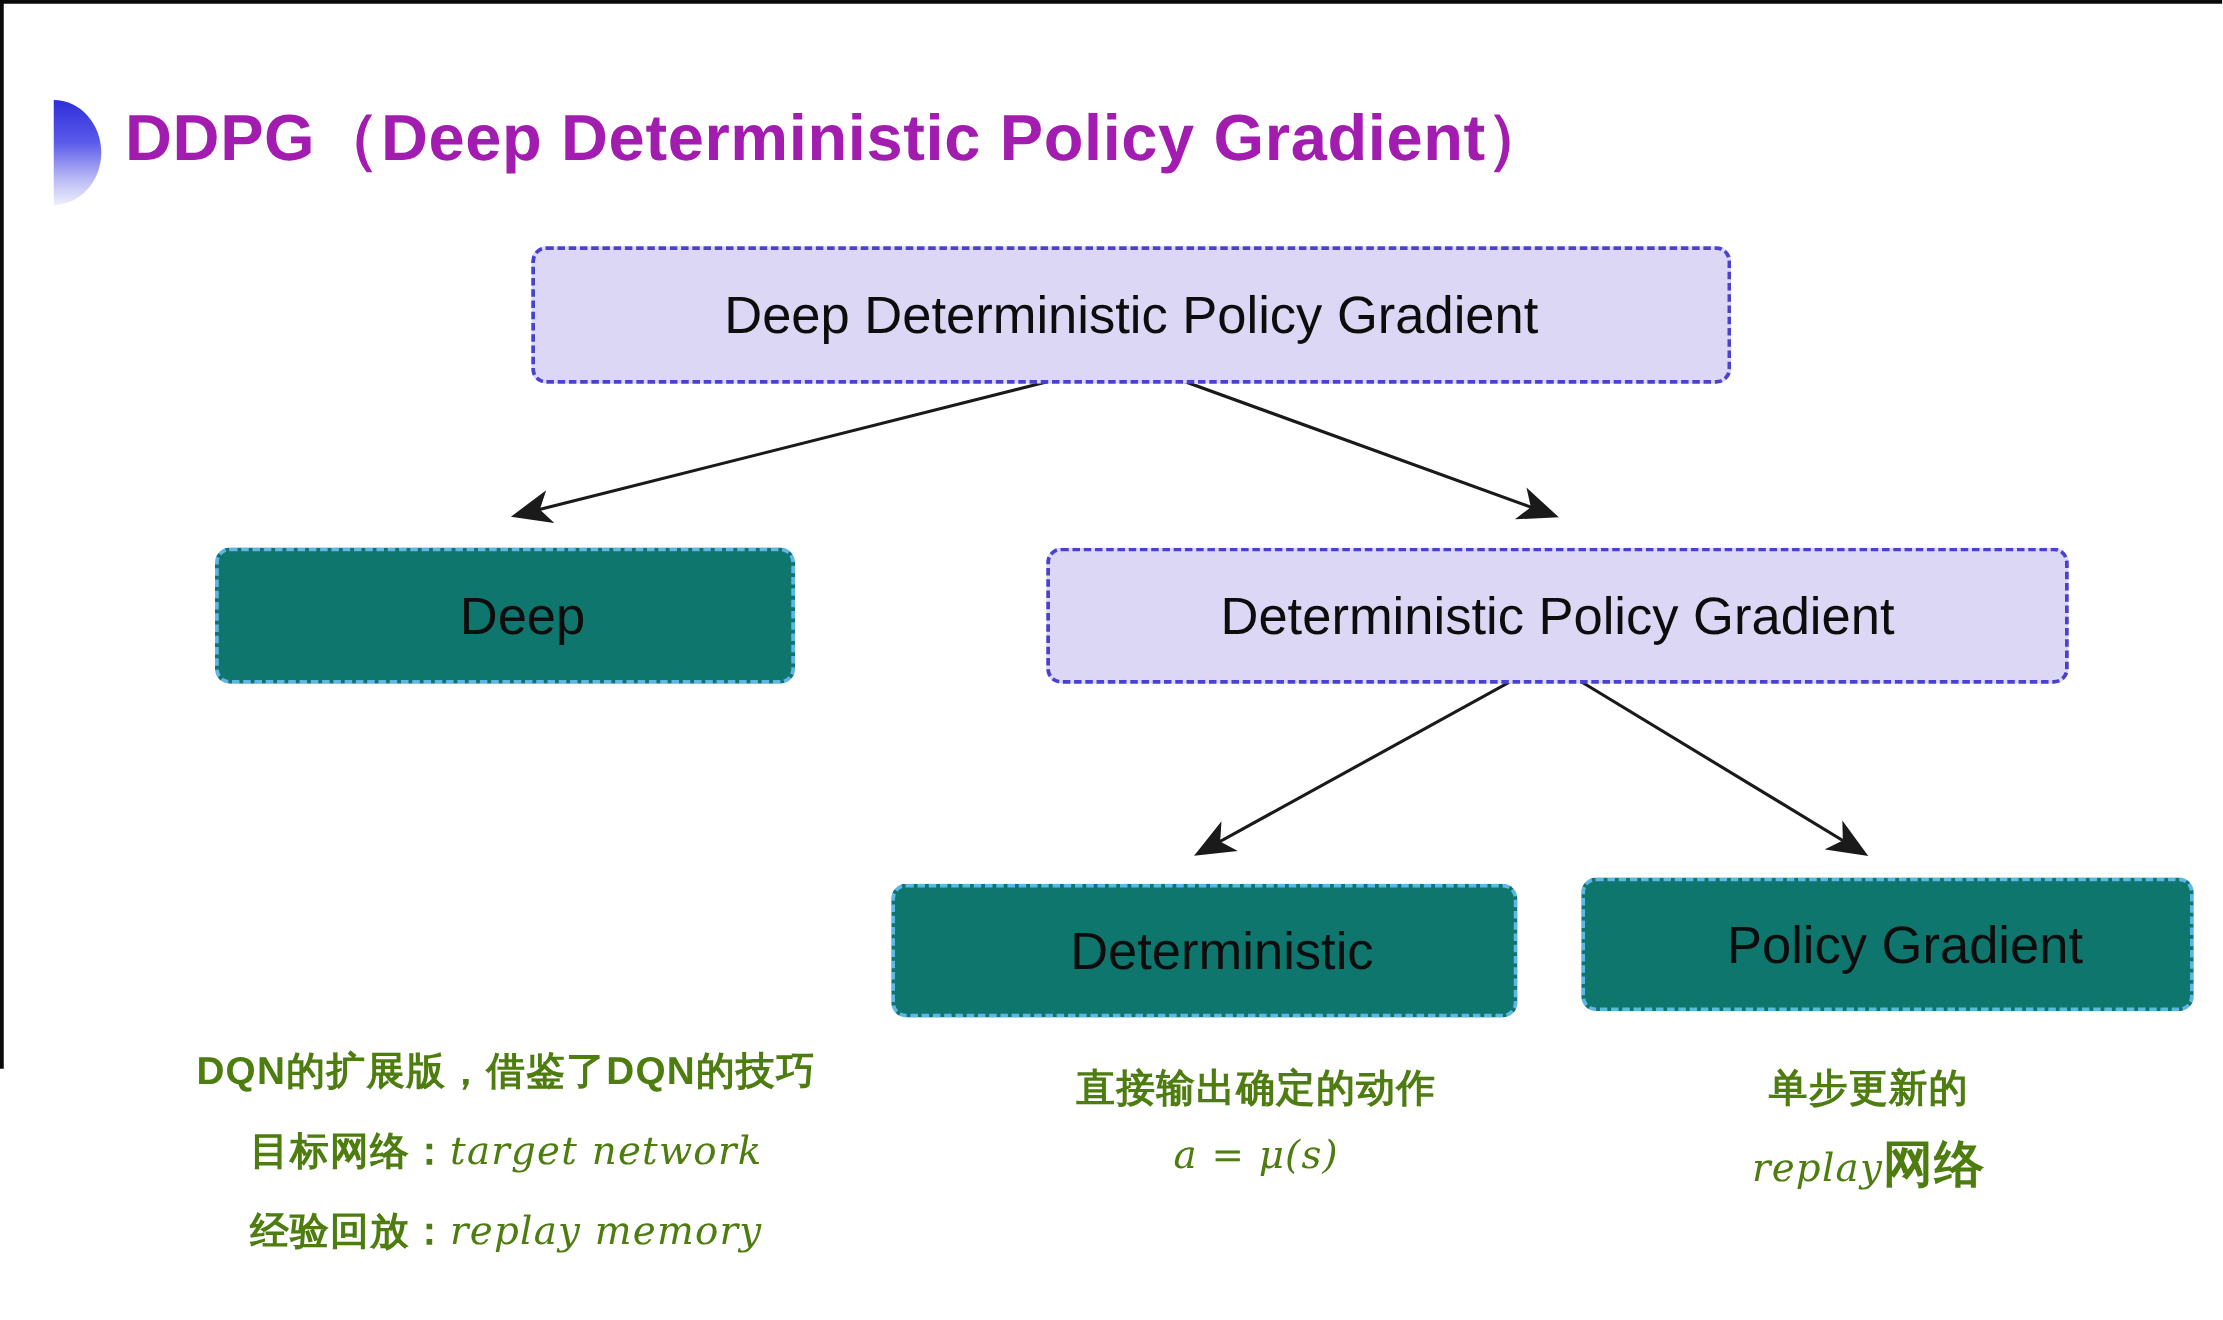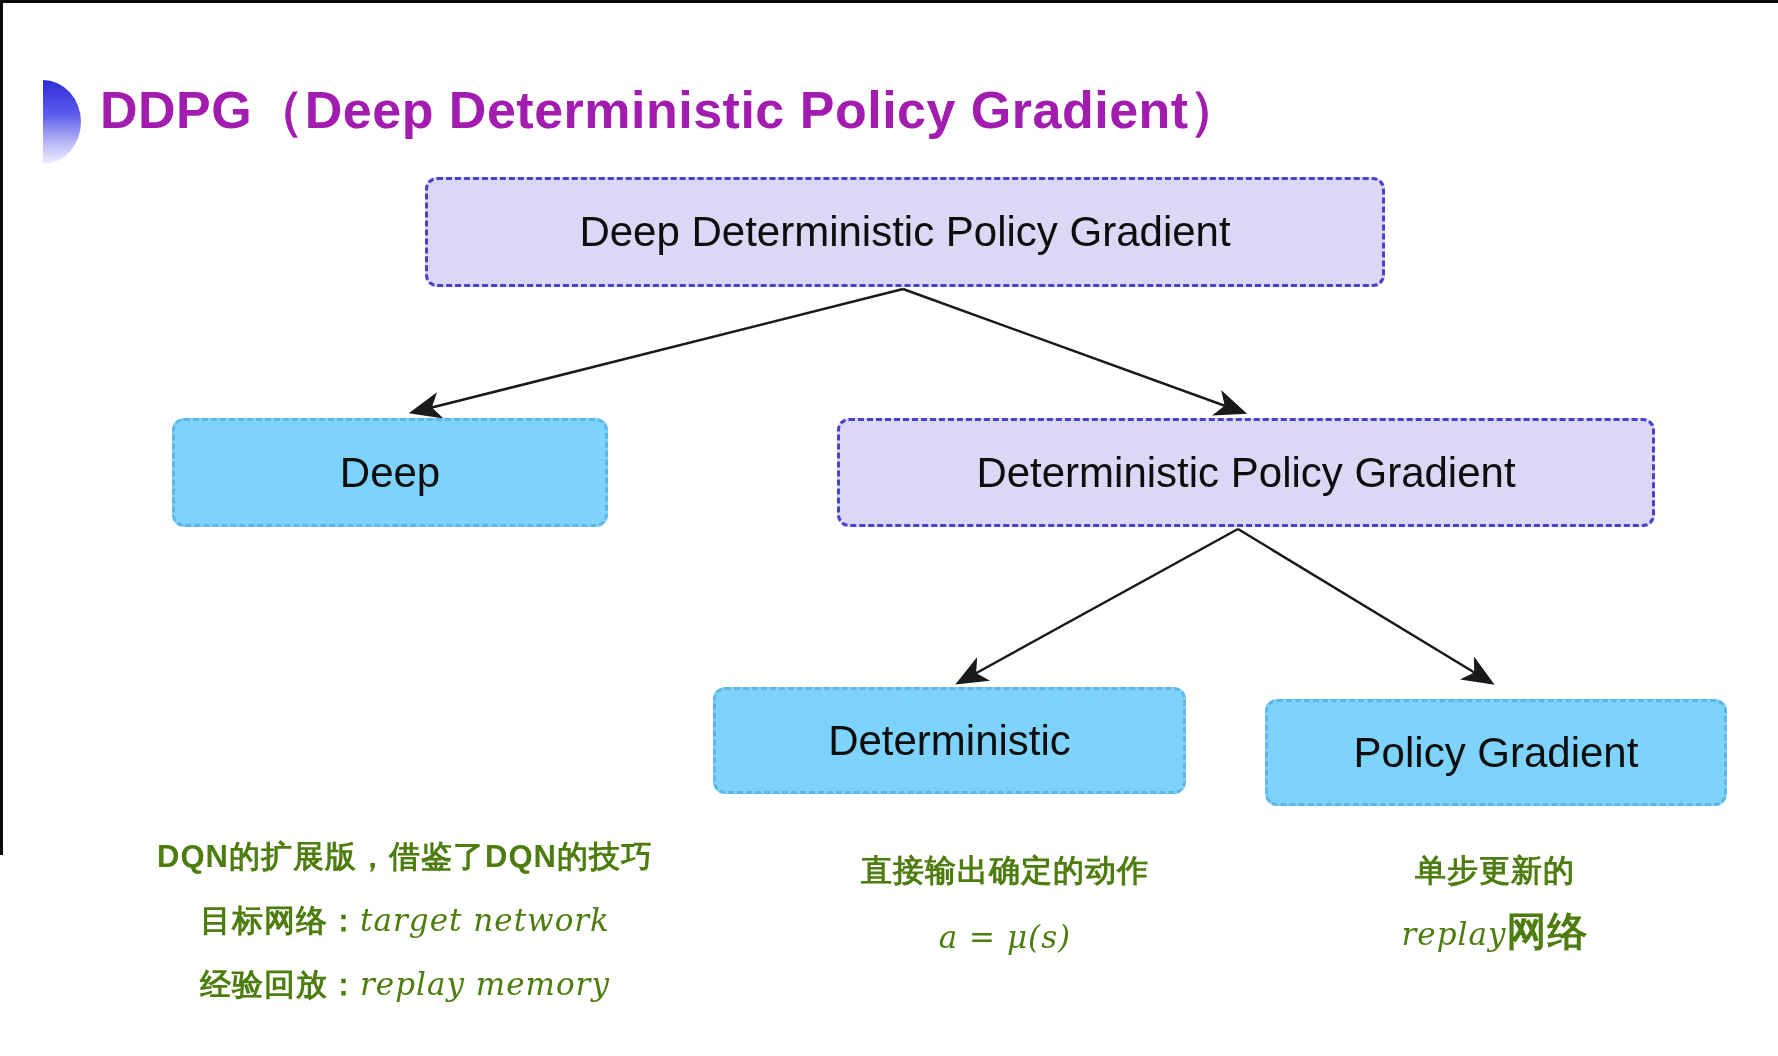--- a/index.html
+++ b/index.html
@@ -25,42 +25,43 @@
     font-size:52px;font-weight:600;color:#a21caf;
     letter-spacing:0.5px;white-space:nowrap;
   }
 
   .node{
     position:absolute;
     display:flex;align-items:center;justify-content:center;
     border-radius:12px;
     font-size:42px;color:#0d0d0d;font-weight:500;
     text-align:center;
+    margin-top:20px;
   }
   .node.purple{background:#dbd7f4;border:3px dashed #4a42cc;}
-  .node.cyan{background:#7dd3fc;border:3px dashed #5fb5e5;}
+  .node.cyan{background:#0f766e;border:3px dashed #5fb5e5;padding-left:28px;}
 
   #n-root{left:425px;top:177px;width:954px;height:104px;}
   #n-deep{left:172px;top:418px;width:430px;height:103px;}
   #n-dpg {left:837px;top:418px;width:812px;height:103px;}
   #n-det {left:713px;top:687px;width:467px;height:101px;}
-  #n-pg  {left:1265px;top:699px;width:456px;height:101px;}
+  #n-pg  {left:1265px;top:682px;width:456px;height:101px;}
 
   #arrows{position:absolute;left:0;top:0;width:1778px;height:1056px;pointer-events:none;}
 
   .note{
     position:absolute;
     display:flex;flex-direction:column;align-items:center;
     color:#4d7c0f;text-align:center;
   }
   .note .cjk{font-size:31px;font-weight:600;letter-spacing:1px;}
   .note .math{font-family:"DejaVu Serif", serif;font-style:italic;font-weight:500;font-size:31px;letter-spacing:1px;}
   .note .mixed .cjk-inline{font-family:"Liberation Sans", sans-serif;font-style:normal;font-weight:600;font-size:40px;letter-spacing:1px;}
   #note-deep{left:115px;top:836px;width:580px;gap:22px;}
-  #note-det{left:795px;top:850px;width:420px;gap:27px;}
+  #note-det{left:795px;top:850px;width:420px;gap:14px;}
   #note-pg{left:1320px;top:850px;width:350px;gap:12px;}
   .pair{display:flex;align-items:baseline;justify-content:center;}
 </style>
 </head>
 <body>
 
 <div id="stage">
 
   <div class="edge-top"></div>
   <div class="edge-left"></div>

